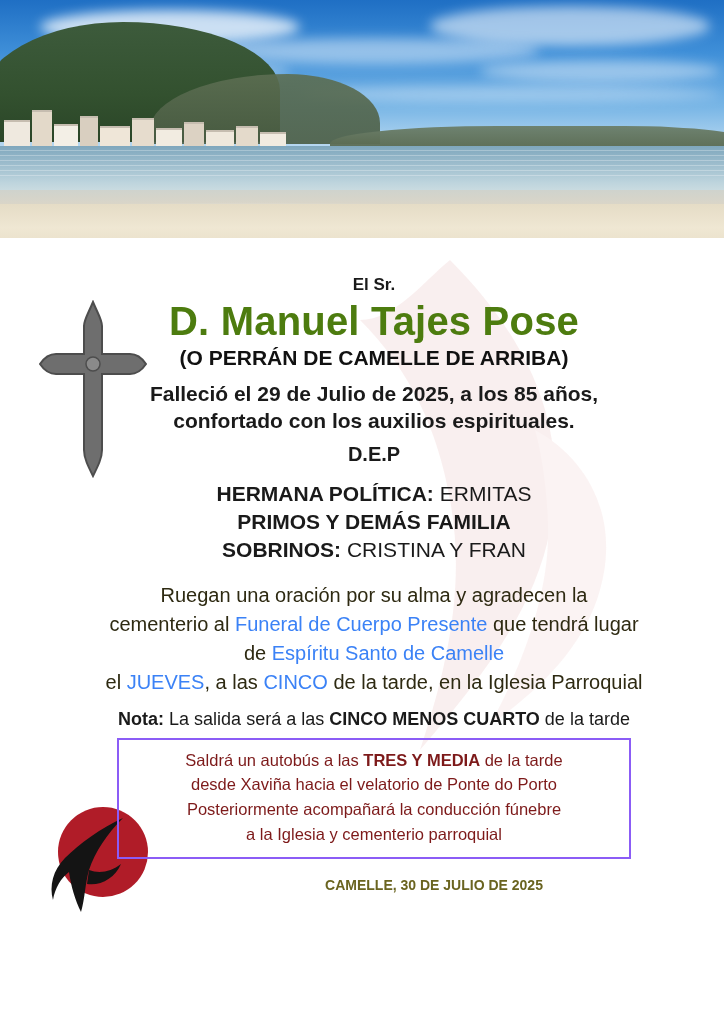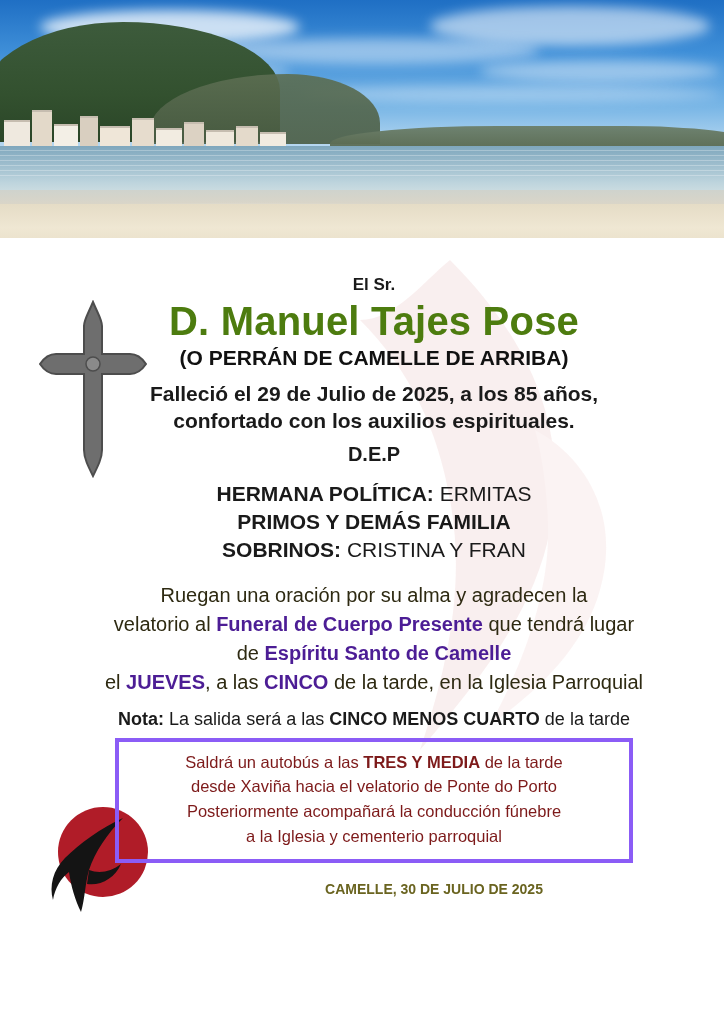--- a/index.html
+++ b/index.html
@@ -180,37 +180,37 @@
   }
   .family .lbl { font-weight: bold; }
   .prayer {
     font-size: 20px;
     line-height: 1.45;
     margin: 0 auto 12px auto;
     width: 640px;
     color: #2e2a12;
   }
   .prayer .hl {
-    font-weight: bold;
-    color: #4c1d95;
+    font-weight: normal;
+    color: #3b82f6;
   }
   .note {
     font-size: 18px;
     margin: 6px 0 2px 0;
   }
   .note .lbl { font-weight: bold; }
   .note .hl { font-weight: bold; }
   .velatorio {
     font-size: 16px;
     margin: 2px 0 14px 0;
   }
   .busbox {
     width: 490px;
     margin: 8px auto 0 auto;
-    border: 4px solid #8b5cf6;
+    border: 2px solid #8b5cf6;
     padding: 8px 10px 10px 10px;
     color: #7d1a1a;
     font-size: 16.5px;
     line-height: 1.5;
   }
   .busbox .hl { font-weight: bold; }
   .busbox .line { margin: 0; }
   .place-date {
     margin-top: 18px;
     font-size: 14px;
@@ -302,21 +302,21 @@
     </div>
     <div>
       <span class="lbl">SOBRINOS:</span>
       <span>CRISTINA Y FRAN</span>
     </div>
   </div>
 
   <div class="prayer">
     <div>Ruegan una oración por su alma y agradecen la</div>
     <div>
-      <span>velatorio al </span><span class="hl">Funeral de Cuerpo Presente</span><span> que tendrá lugar</span>
+      <span>cementerio al </span><span class="hl">Funeral de Cuerpo Presente</span><span> que tendrá lugar</span>
     </div>
     <div>
       <span>de </span><span class="hl">Espíritu Santo de Camelle</span>
     </div>
     <div>
       <span>el </span><span class="hl">JUEVES</span><span>, a las </span><span class="hl">CINCO</span><span> de la tarde, en la Iglesia Parroquial</span>
     </div>
   </div>
 
   <p class="note">

